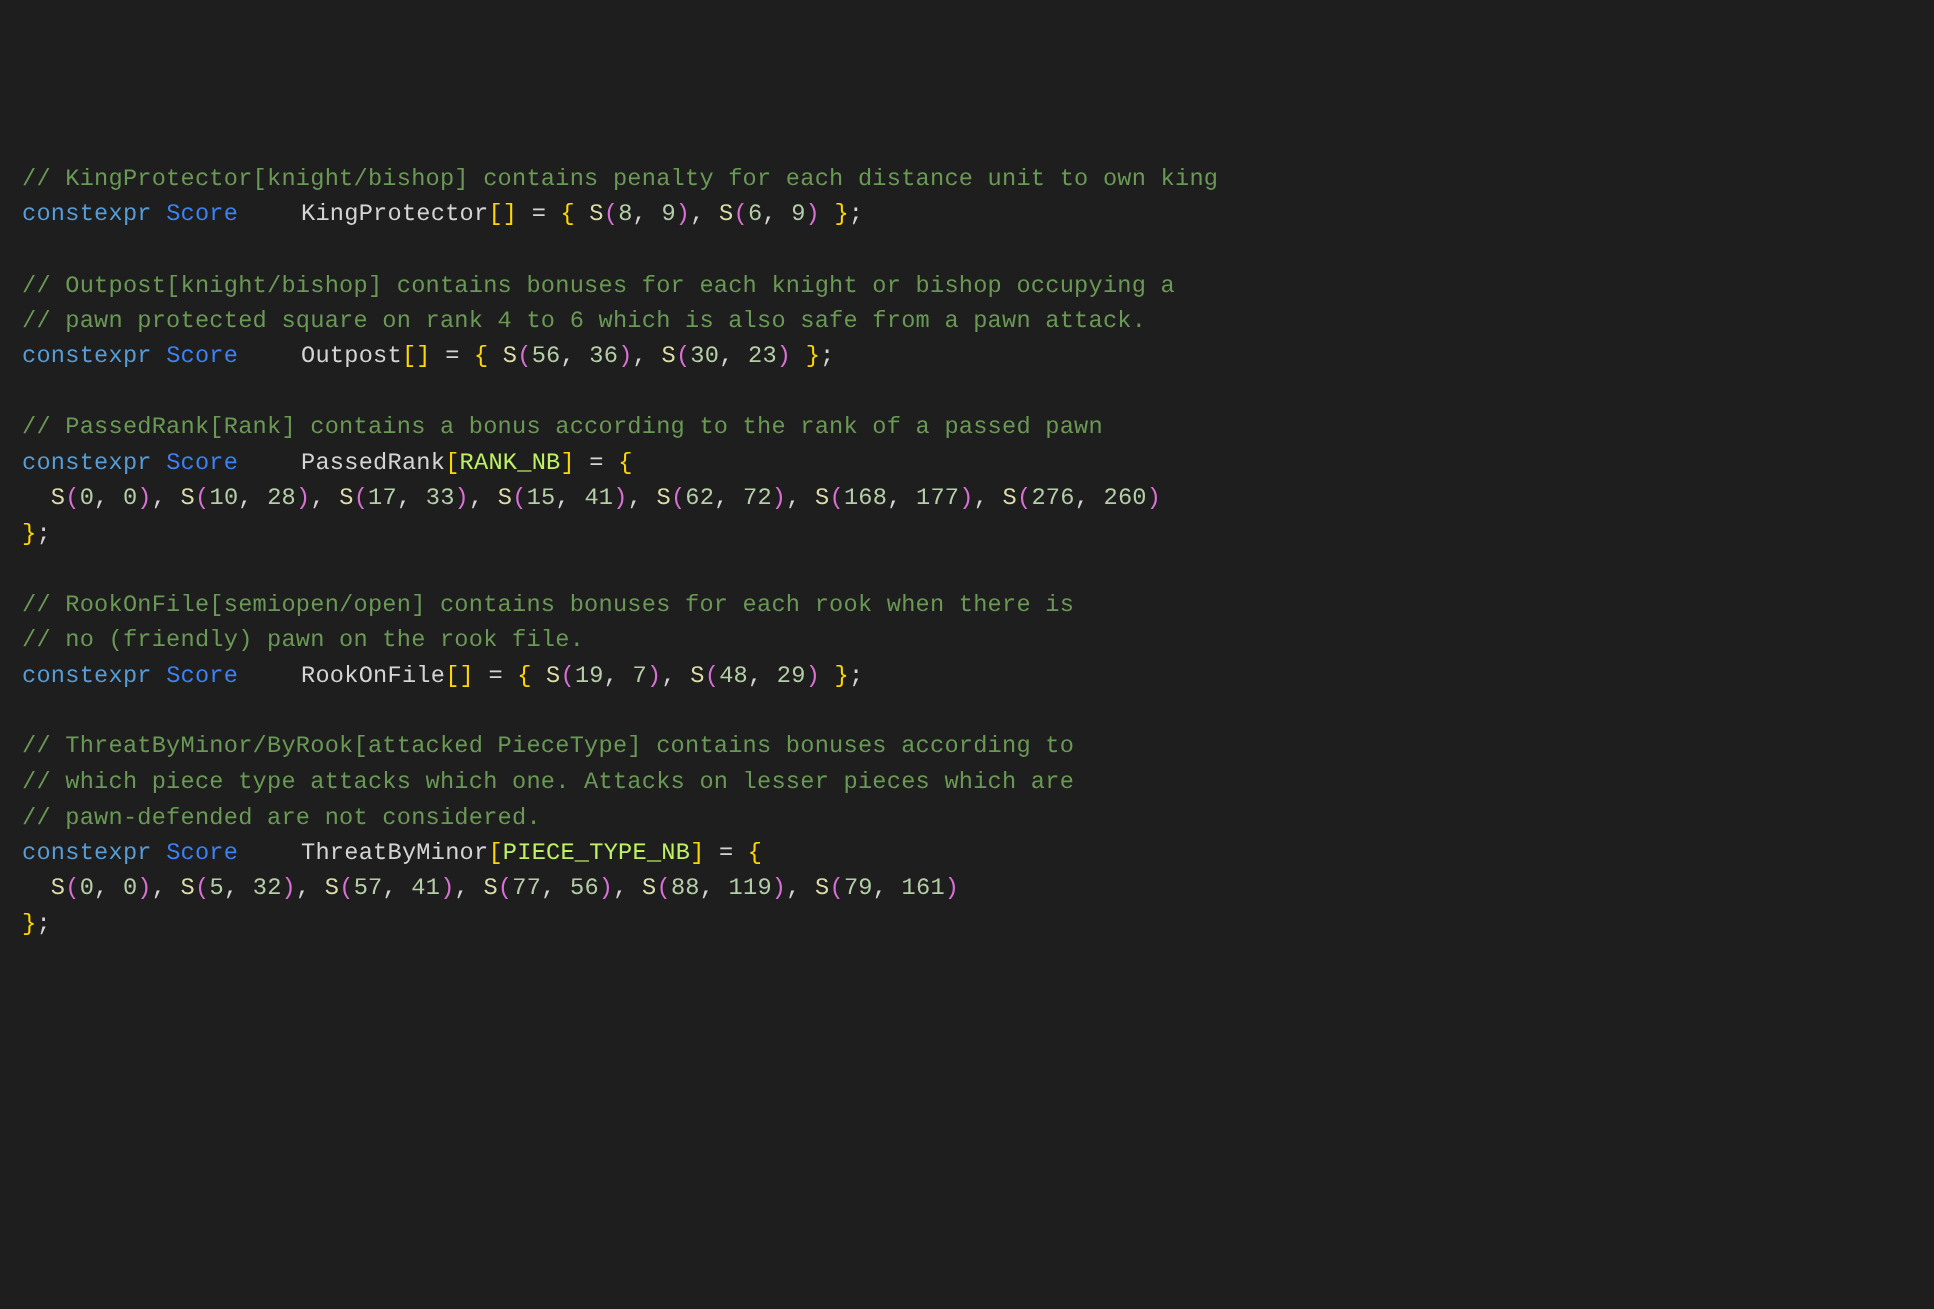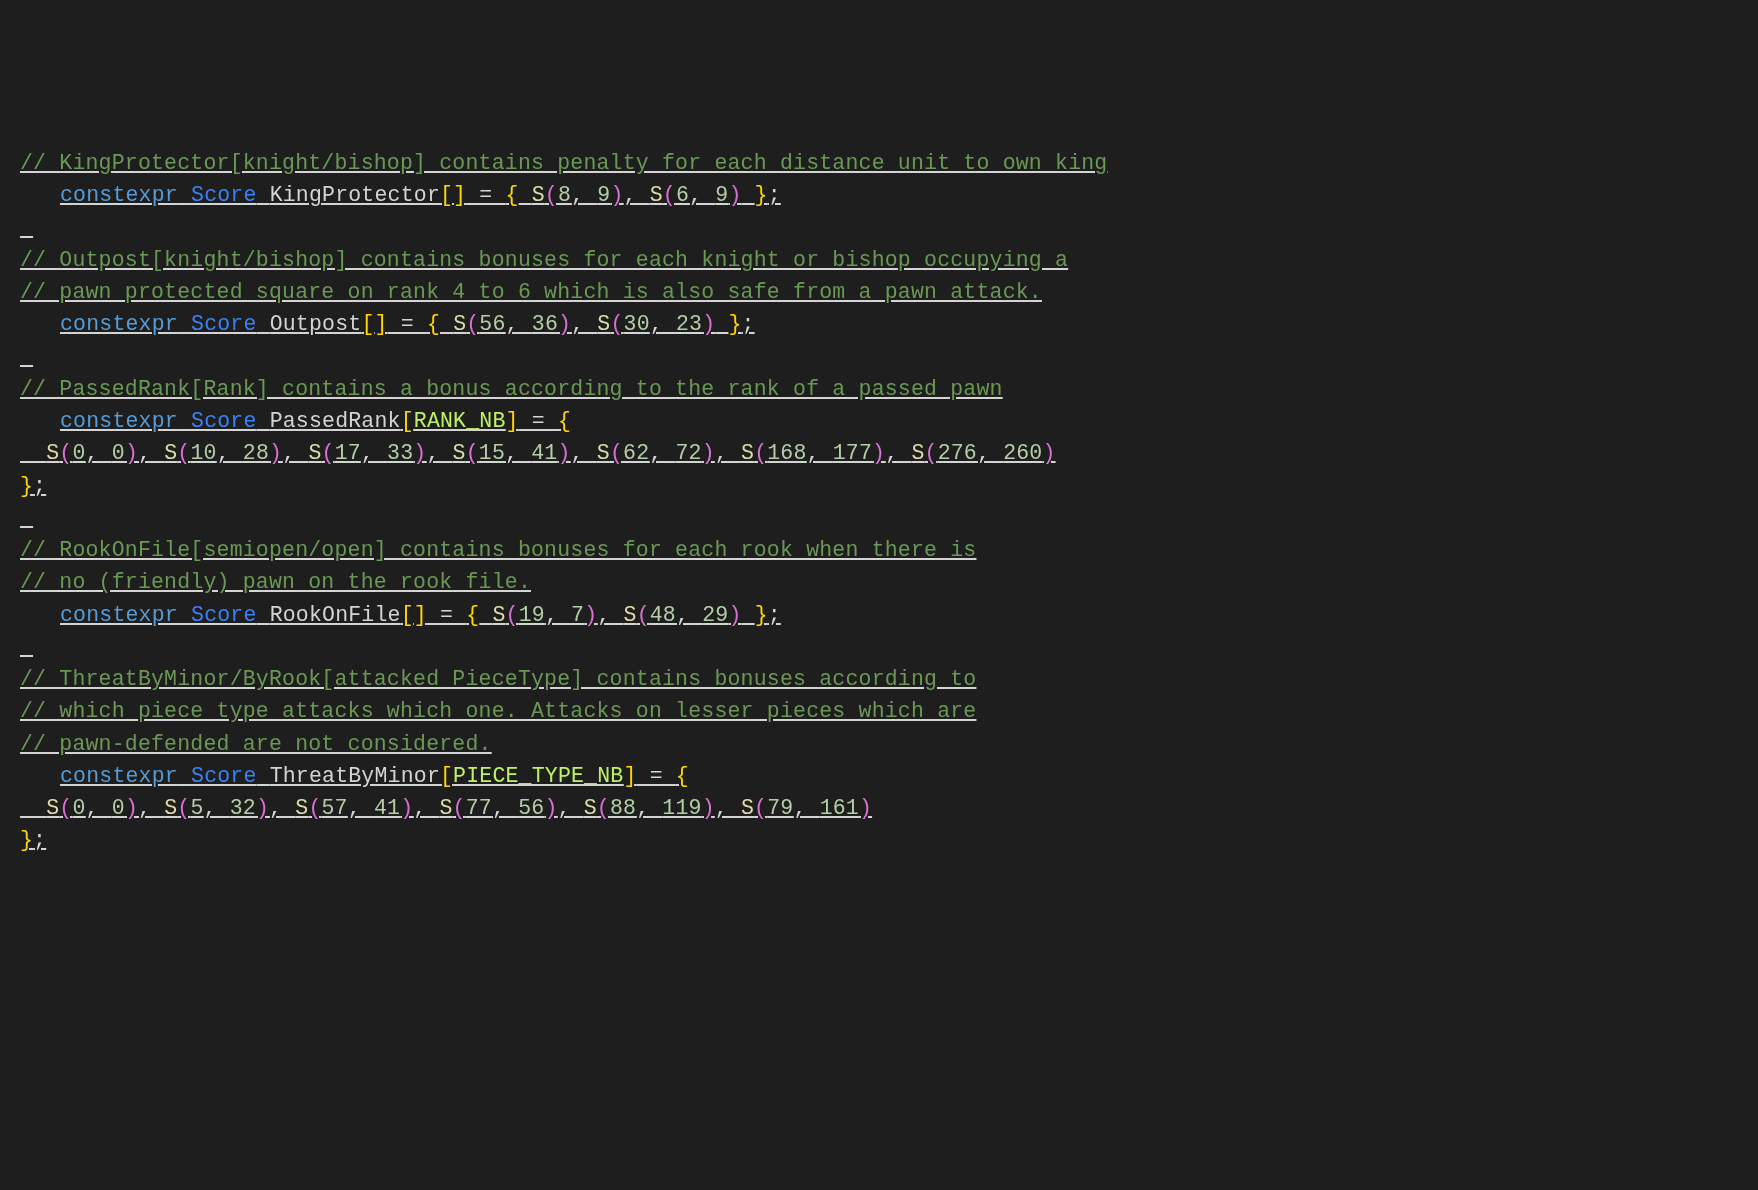--- a/index.html
+++ b/index.html
@@ -7,25 +7,25 @@
     background: #1e1e1e;
     font-family: 'Menlo', 'Monaco', 'Courier New', monospace;
     font-size: 21.5px;
     line-height: 1.5;
     color: #d4d4d4;
     padding: 18px 20px;
     white-space: pre;
     overflow-x: auto;
     letter-spacing: 0.2px;
   }
-  .line { display: block; min-height: 1.5em; text-decoration: underline; }
+  .line { display: block; min-height: 1.5em; }
   .comment { color: #6a9955; }
-  .keyword { color: #569cd6; margin-left: 40px; }
+  .keyword { color: #569cd6; }
   .type { color: #3b82f6; }
-  .ident { color: #d4d4d4; }
+  .ident { color: #d4d4d4; margin-left: 44px; }
   .func { color: #dcdcaa; }
   .num { color: #b5cea8; }
   .punct { color: #d4d4d4; }
   .const { color: #bef264; }
   .bracket1 { color: #ffd700; }
   .bracket2 { color: #da70d6; }
 </style>
 </head>
 <body>
 

